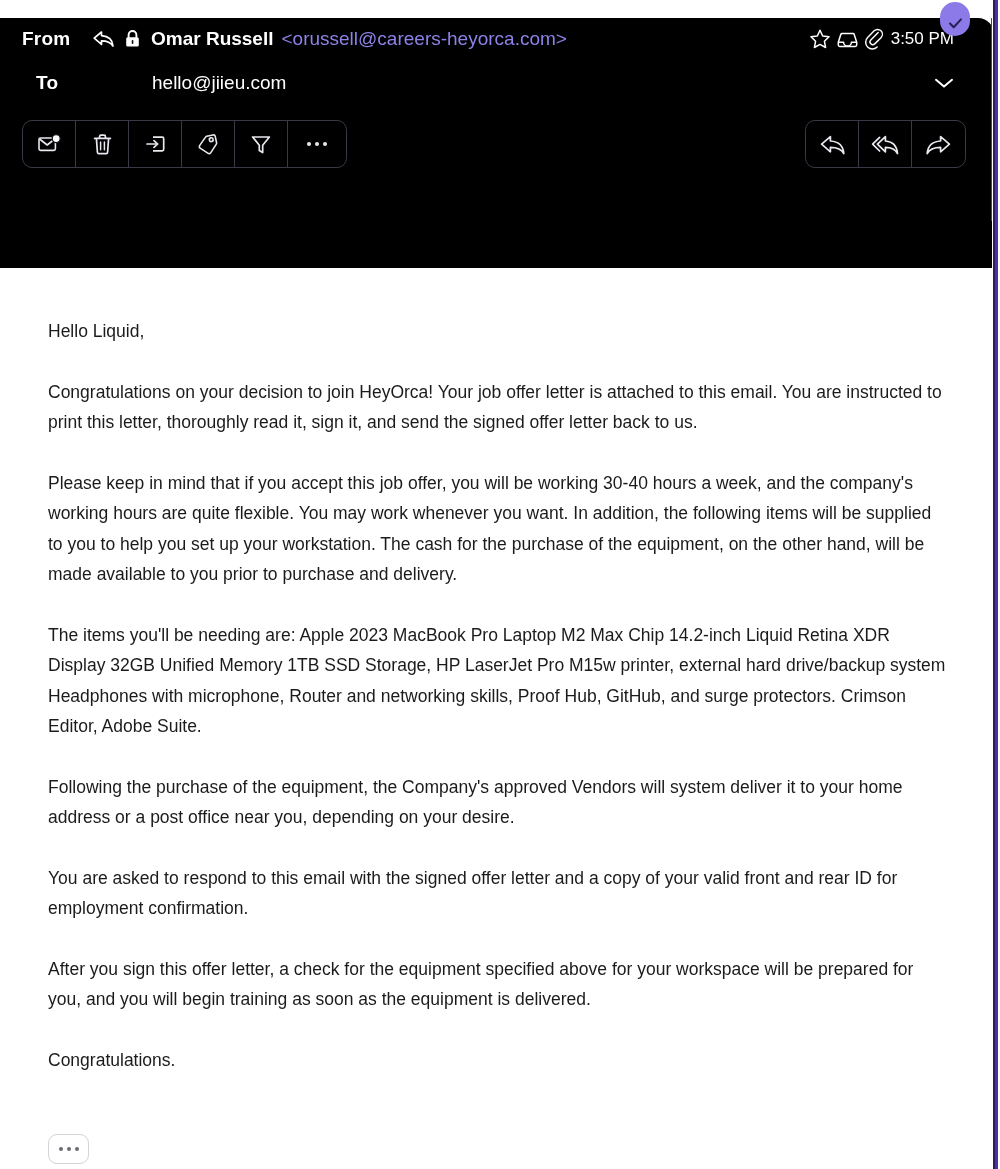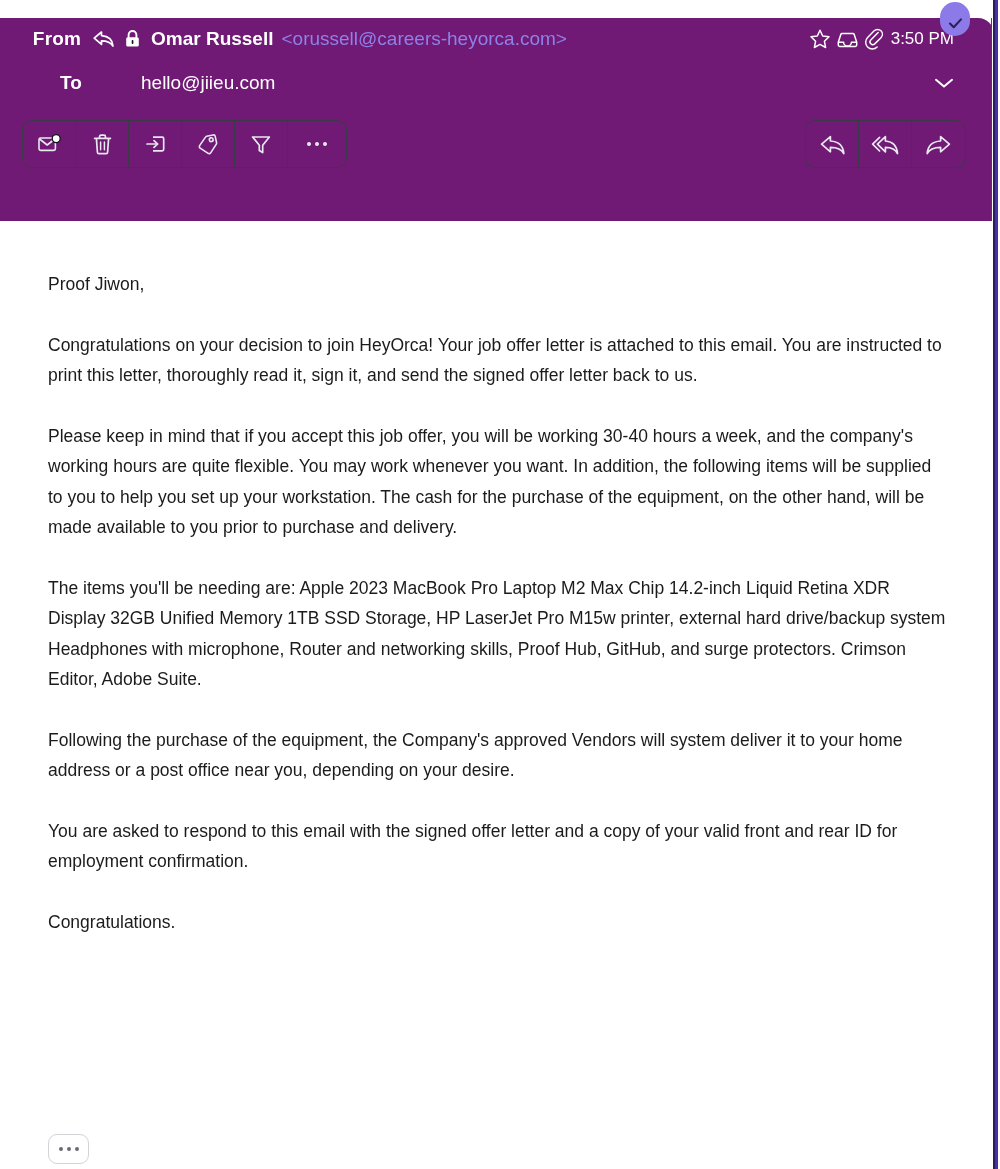--- a/index.html
+++ b/index.html
@@ -45,26 +45,25 @@
     right: 5px;
     width: 2px;
     height: 1169px;
     background: #2b1c5e;
   }
 
   
   .header {
     position: relative;
     width: 994px;
-    height: 203px;
-    background: #701a75;
+    height: 250px;
+    background: #000000;
     border-top-right-radius: 16px;
     overflow: visible;
     z-index: 10;
-    text-align: center;
   }
   .header::after {
     content: "";
     position: absolute;
     top: 0;
     right: 0;
     width: 3px;
     height: 203px;
     background: #4a2fa8;
     border-top-right-radius: 16px;
@@ -122,21 +121,21 @@
   }
   .sender-email {
     font-size: 19px;
     color: #8c82e8;
     margin-left: 8px;
     white-space: nowrap;
   }
   .to-address {
     font-size: 19px;
     color: #ffffff;
-    margin-left: 35px;
+    margin-left: 46px;
   }
 
   .addr-right {
     margin-left: auto;
     display: flex;
     align-items: center;
     gap: 5px;
     padding-right: 40px;
   }
   .hdr-time {
@@ -370,26 +369,27 @@
           <svg width="27" height="23" viewBox="0 0 27 23" fill="none">
             <path d="M15.6 3.6 L24.4 11.2 L15.6 18.8 V14.4 C8.2 14.4 4.3 16.4 2.2 20.6
                      C2.7 13.2 7 8.6 15.6 8 Z" stroke="#e8e8ef" stroke-width="1.7" fill="none" stroke-linejoin="round"></path>
           </svg>
         </div>
       </div>
     </div>
   </div>
 
   <div class="body-area">
-    <p class="para">Proof Jiwon,</p>
+    <p class="para">Hello Liquid,</p>
     <p class="para">Congratulations on your decision to join HeyOrca! Your job offer letter is attached to this email. You are instructed to print this letter, thoroughly read it, sign it, and send the signed offer letter back to us.</p>
     <p class="para">Please keep in mind that if you accept this job offer, you will be working 30-40 hours a week, and the company's working hours are quite flexible. You may work whenever you want. In addition, the following items will be supplied to you to help you set up your workstation. The cash for the purchase of the equipment, on the other hand, will be made available to you prior to purchase and delivery.</p>
     <p class="para">The items you'll be needing are: Apple 2023 MacBook Pro Laptop M2 Max Chip 14.2-inch Liquid Retina XDR Display 32GB Unified Memory 1TB SSD Storage, HP LaserJet Pro M15w printer, external hard drive/backup system Headphones with microphone, Router and networking skills, Proof Hub, GitHub, and surge protectors. Crimson Editor, Adobe Suite.</p>
     <p class="para">Following the purchase of the equipment, the Company's approved Vendors will system deliver it to your home address or a post office near you, depending on your desire.</p>
     <p class="para">You are asked to respond to this email with the signed offer letter and a copy of your valid front and rear ID for employment confirmation.</p>
+    <p class="para">After you sign this offer letter, a check for the equipment specified above for your workspace will be prepared for you, and you will begin training as soon as the equipment is delivered.</p>
     <p class="para">Congratulations.</p>
   </div>
 
   <div class="trim-btn">
     <span class="dots-h">
       <i></i>
         <i></i>
         <i></i>
     </span>
   </div>

